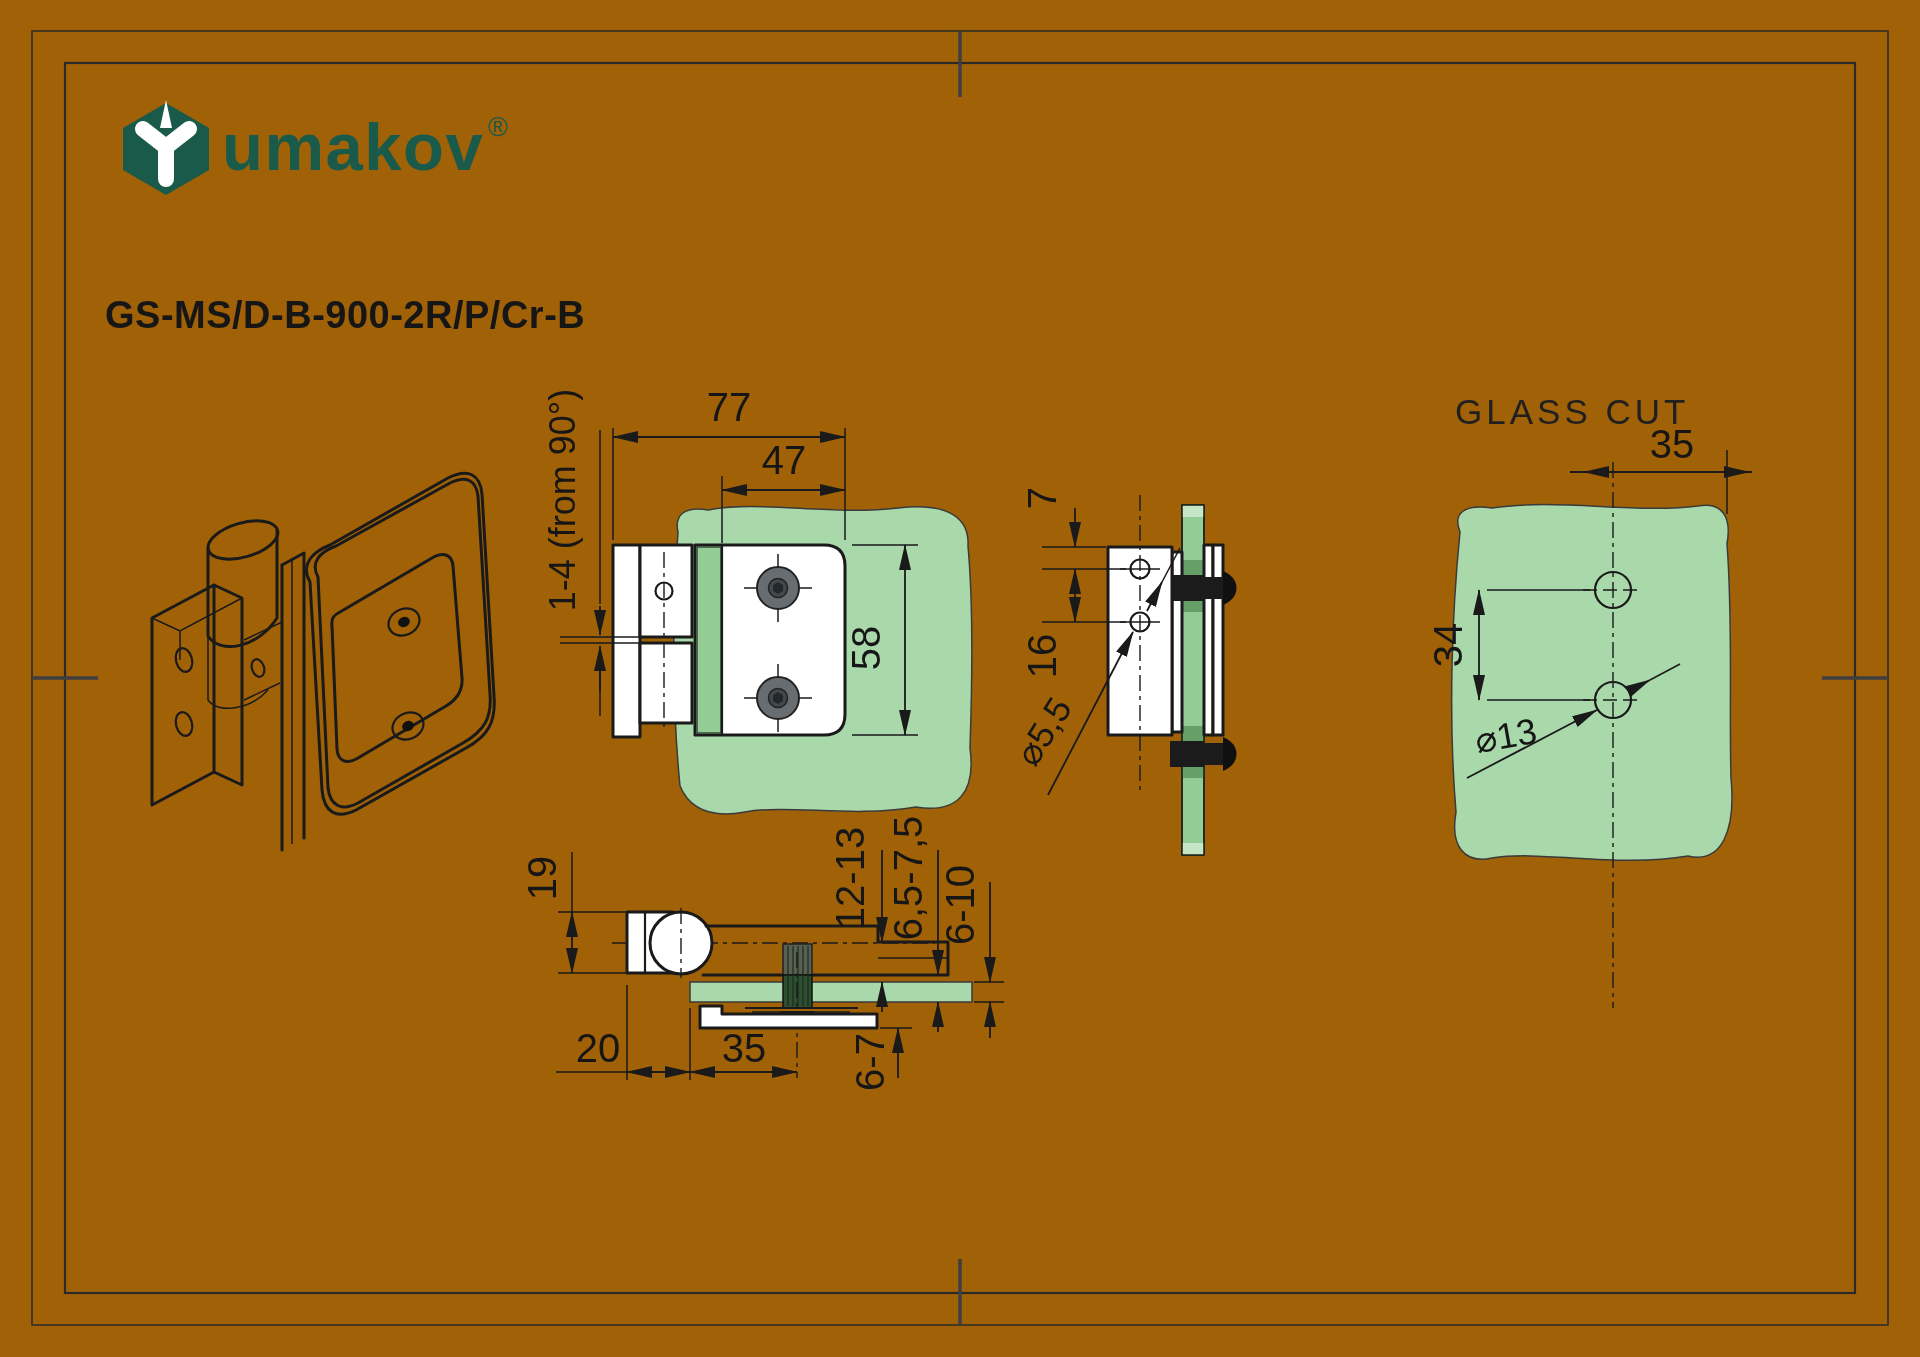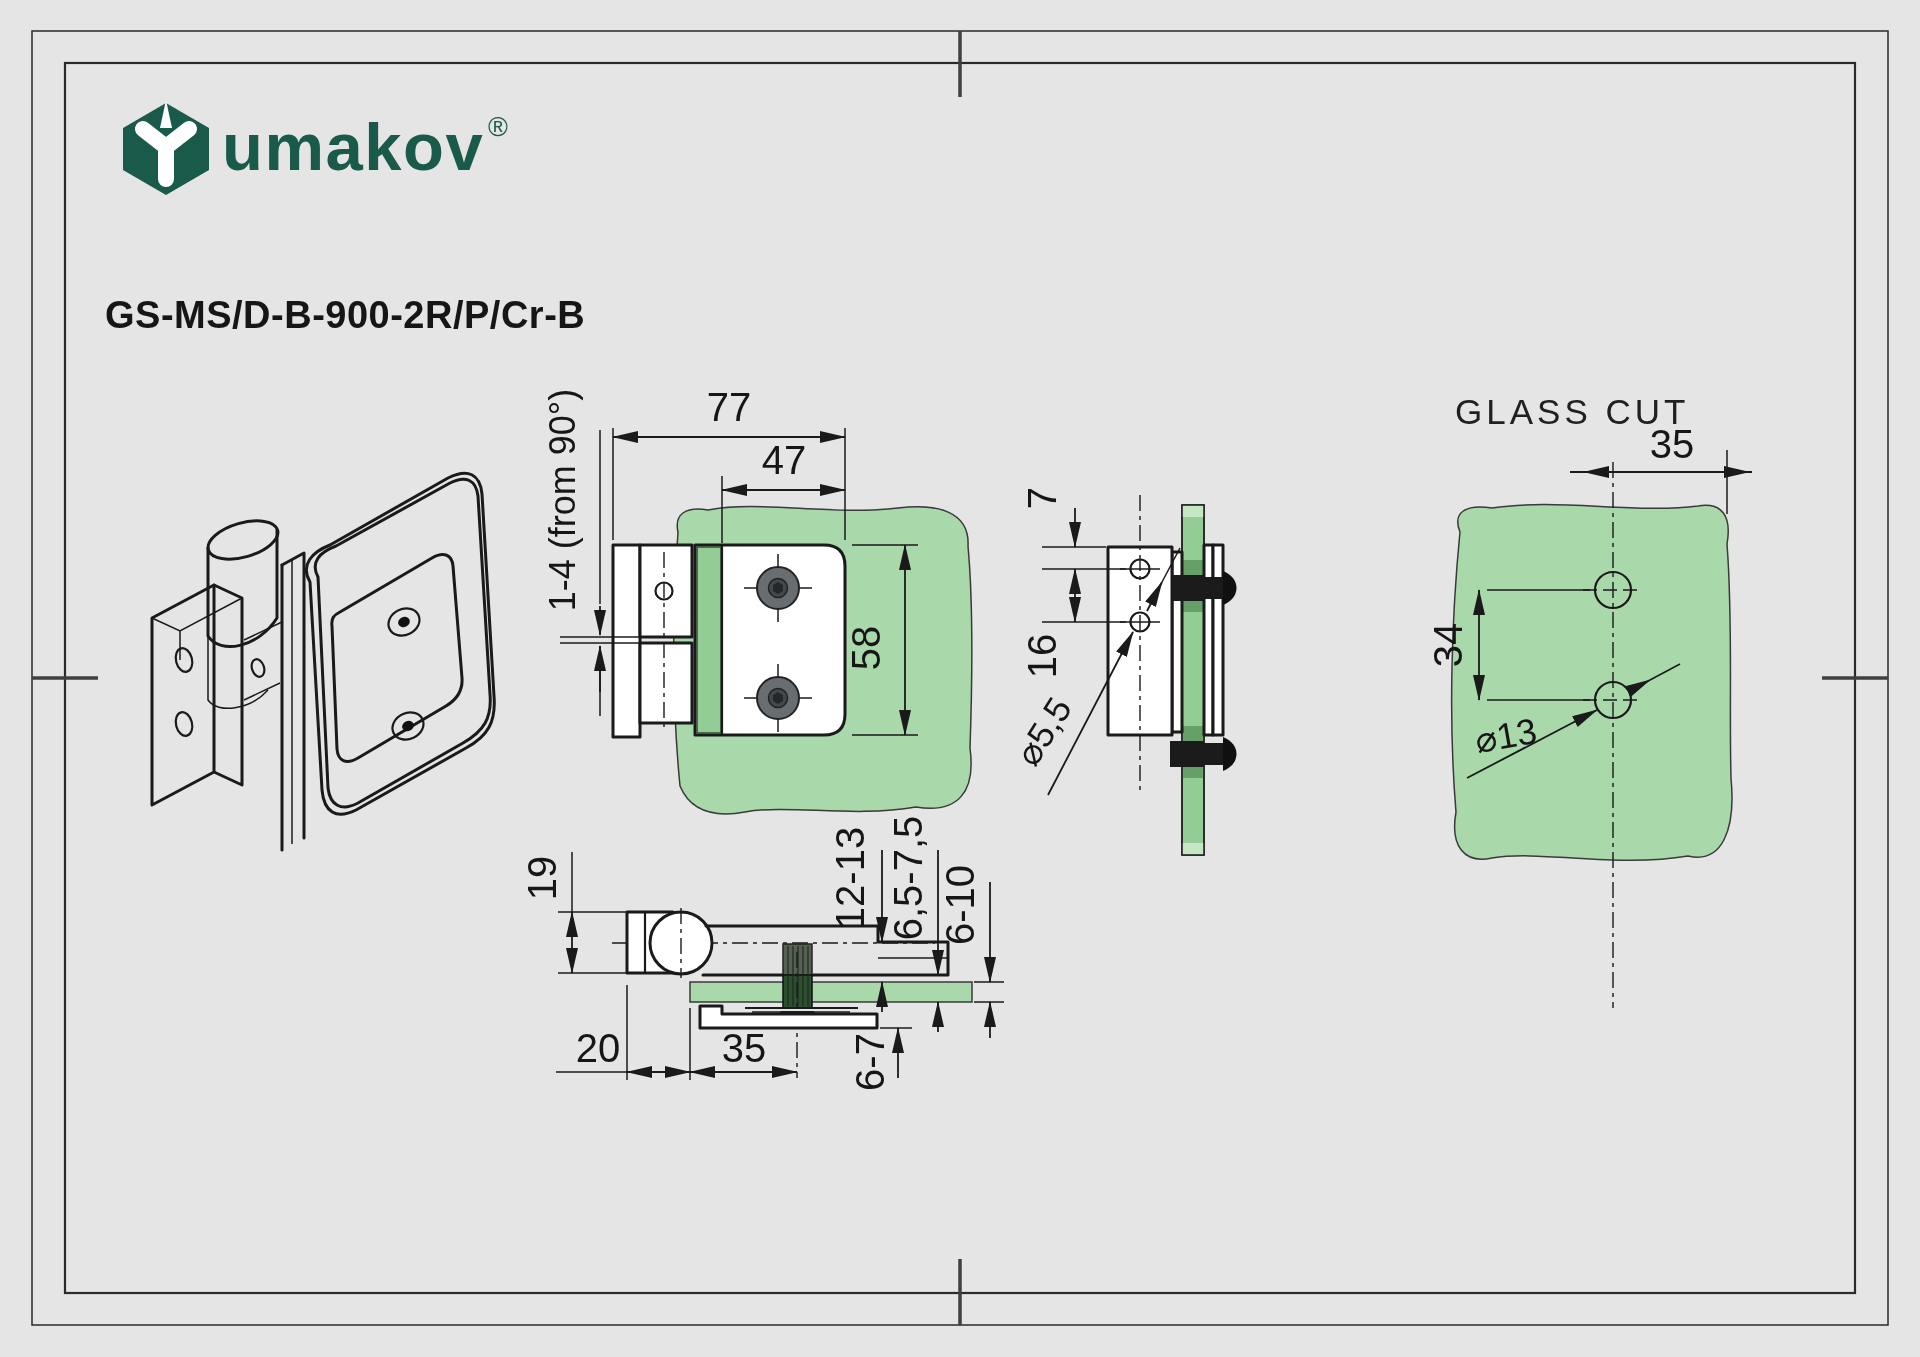--- a/index.html
+++ b/index.html
@@ -1,16 +1,16 @@
 <!DOCTYPE html>
 <html style="--brand_green: #1a5a4a; --glass_fill: #a9d8aa; --glass_edge_fill: #93cc95; --glass_dark_band: #679f69; --glass_cap: #c6e7c6; --screw_gray: #686d71; --screw_dark: #43484d; --line: #1a1a1a;"><head>
 <meta charset="utf-8">
 <style>
   html,body { margin:0; padding:0; background:#fff; }
-  .sheet { position:relative; width:1920px; height:1357px; background:#e5e5e5; overflow:hidden; }
+  .sheet { position:relative; width:1920px; height:1357px; background:#a16207; overflow:hidden; }
   svg { position:absolute; left:0; top:0; }
   text { font-family:"Liberation Sans", sans-serif; fill:#161616; }
   .dimtxt   { font-size:40px; text-anchor:middle; }
   .dimtxt-m { font-size:36px; text-anchor:middle; }
   .pn       { font-size:38px; font-weight:bold; letter-spacing:0.5px; }
   .brandtxt { font-size:67px; font-weight:bold; letter-spacing:1.5px; fill:var(--brand_green,#1a5a4a); }
   .regtxt   { font-size:27px; fill:var(--brand_green,#1a5a4a); }
   .gctitle  { font-size:35px; letter-spacing:4px; fill:#202020; }
   .ol   { stroke:#1a1a1a; stroke-width:3;   fill:#fff;  stroke-linejoin:round; }
   .oln  { stroke:#1a1a1a; stroke-width:3;   fill:none;  stroke-linejoin:round; stroke-linecap:round; }

